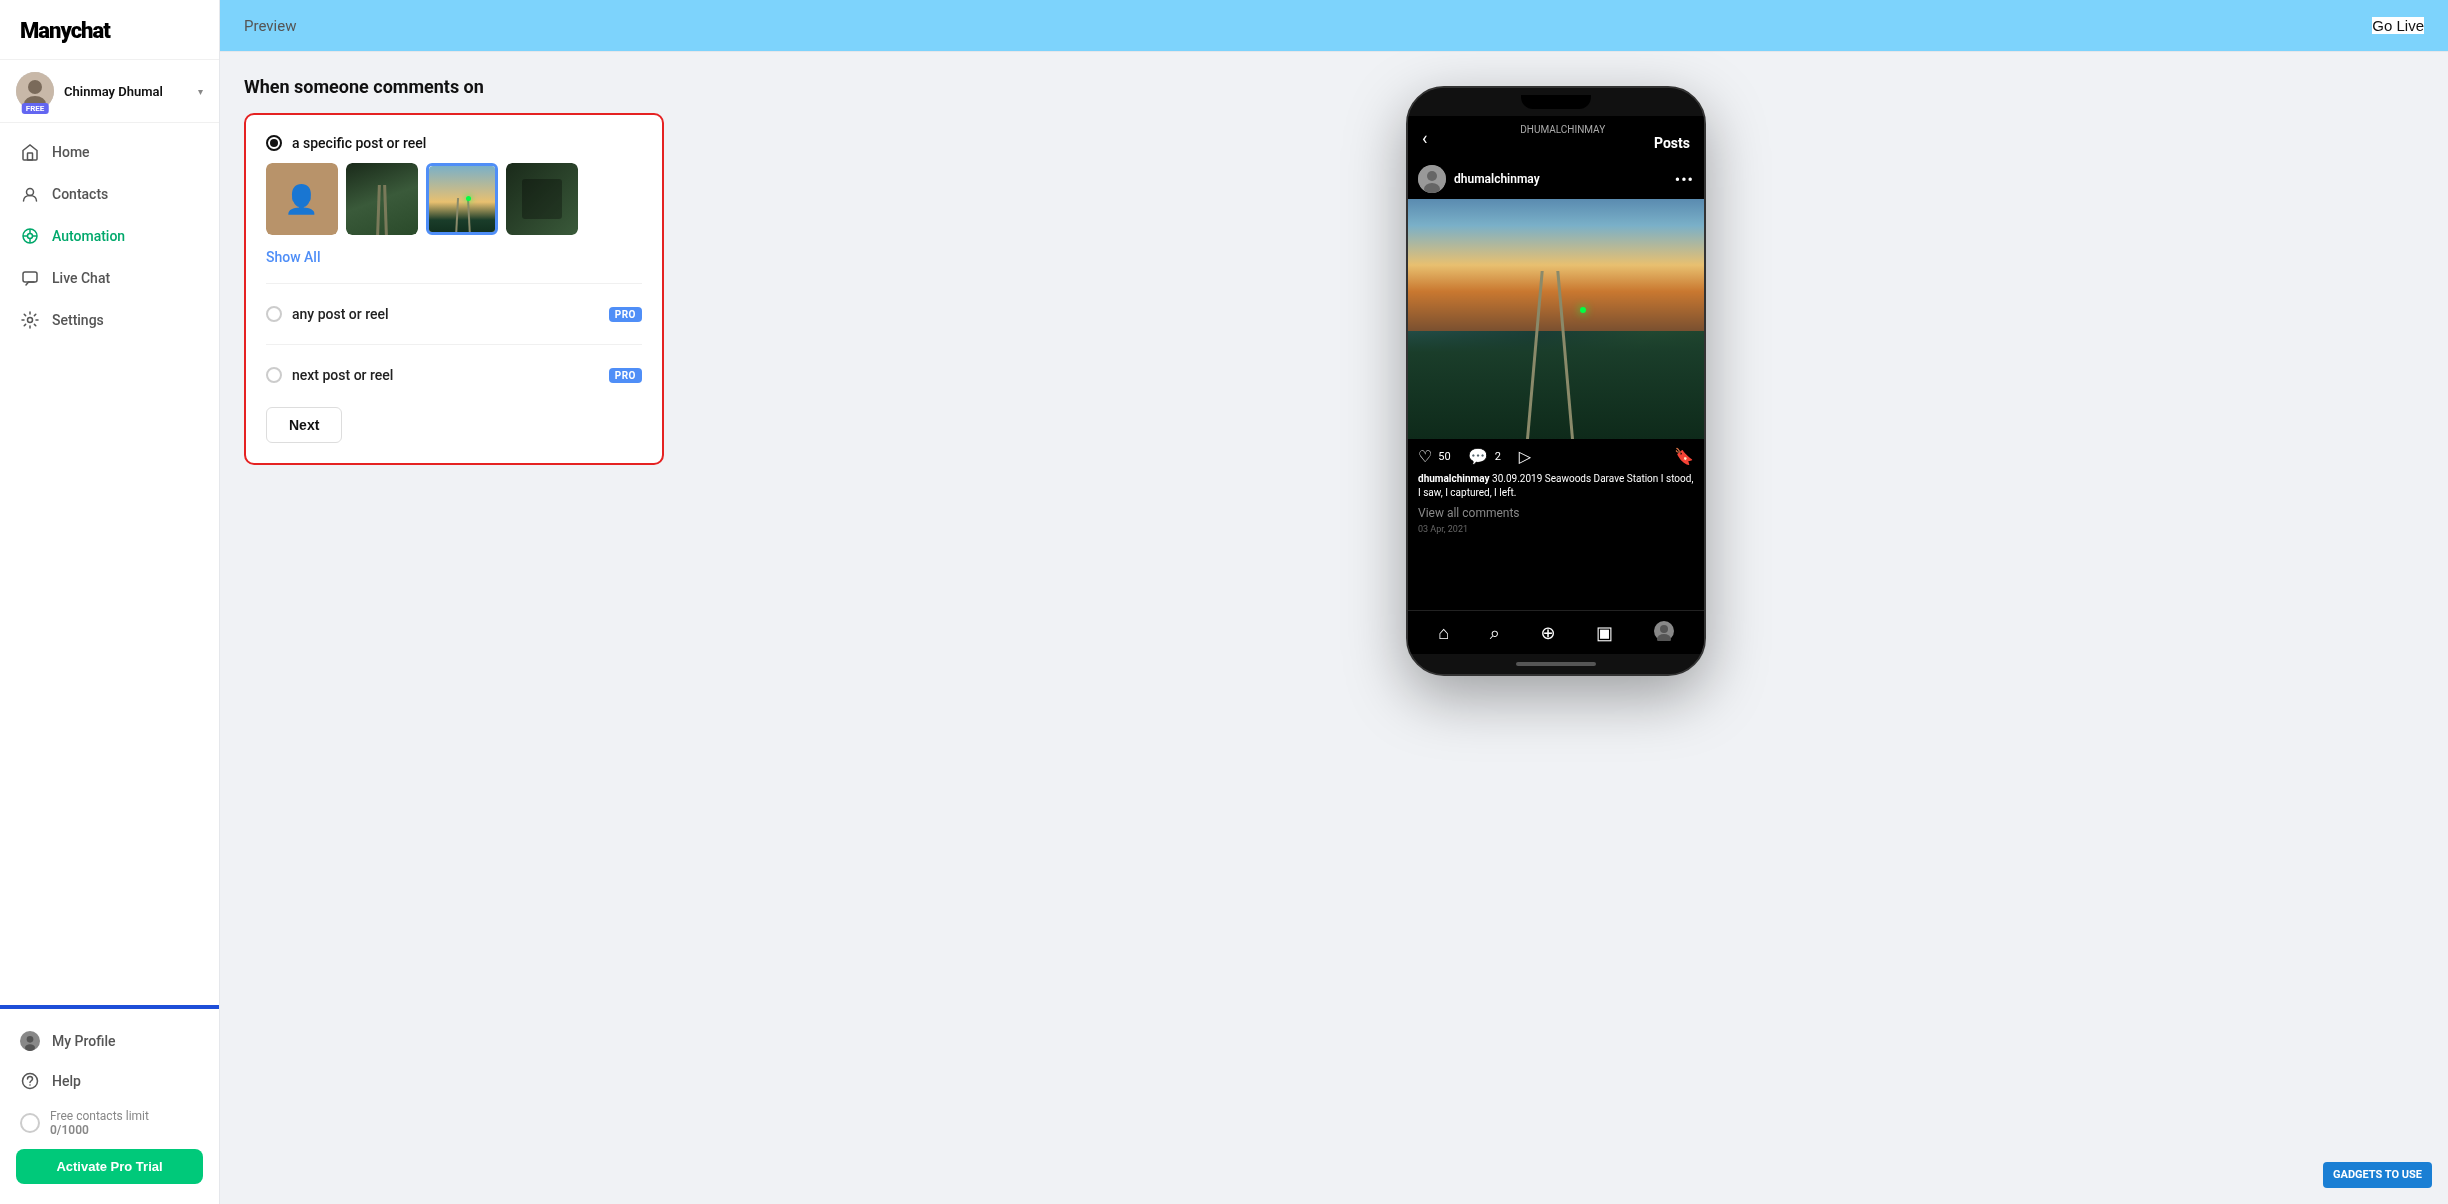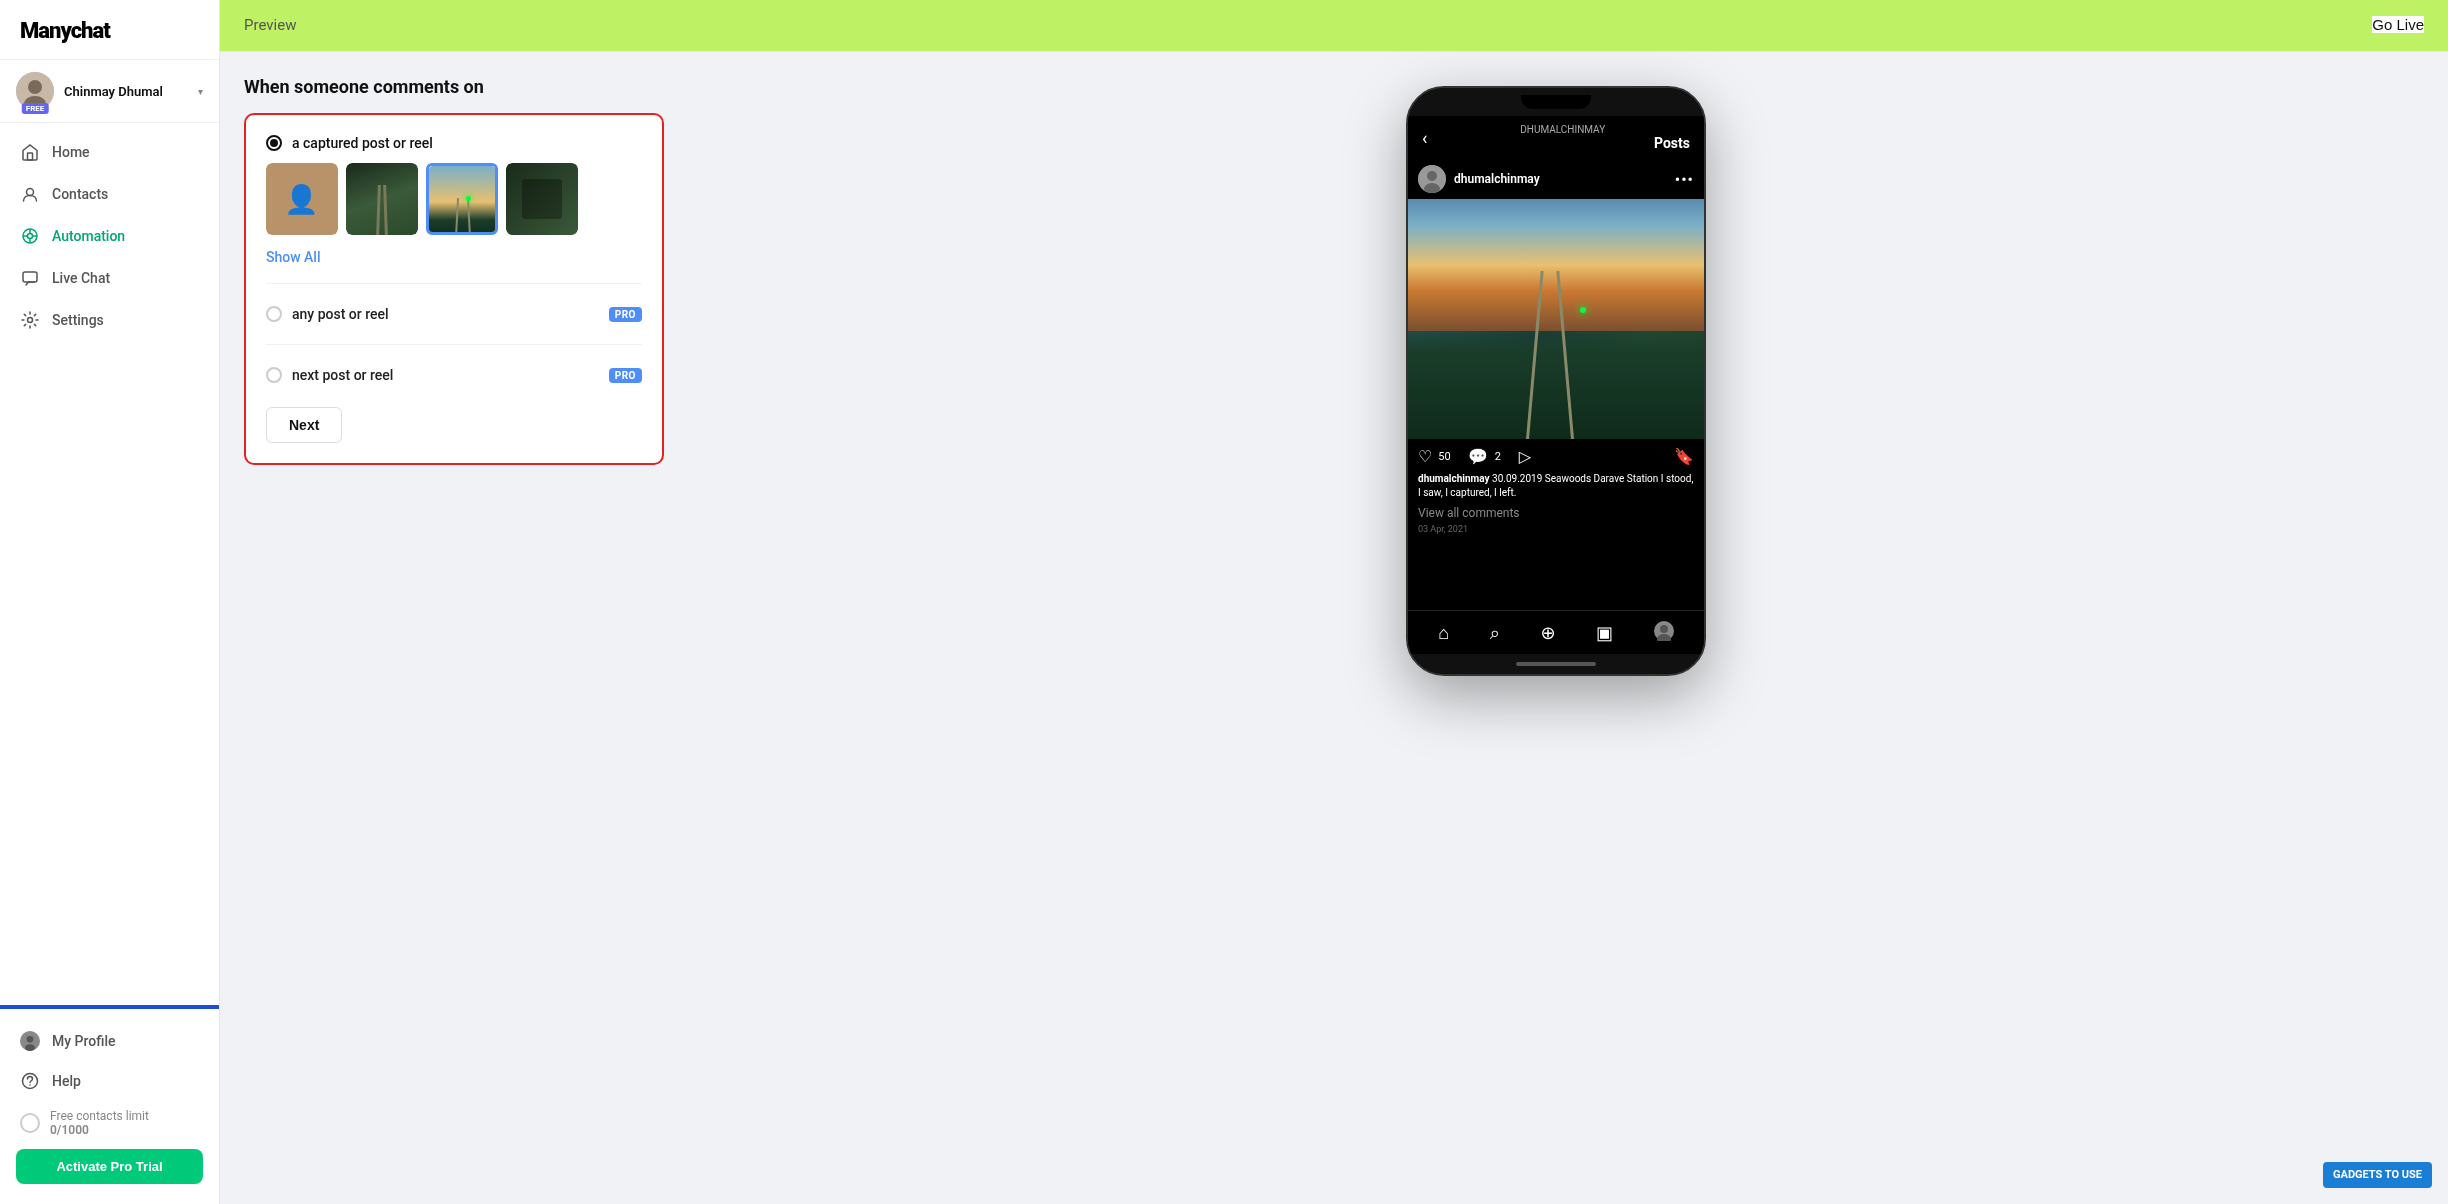--- a/index.html
+++ b/index.html
@@ -123,26 +123,26 @@
 
     
     .main {
       flex: 1;
       display: flex;
       flex-direction: column;
       overflow: hidden;
     }
     .top-bar {
       height: 52px;
-      background: #bef264;
+      background: #7dd3fc;
       border-bottom: 1px solid #e5e7eb;
       display: flex;
-      align-items: flex-start;
+      align-items: center;
       justify-content: space-between;
-      padding: 16px 24px;
+      padding: 0 24px;
     }
     .top-bar .preview-label {
       font-size: 15px;
       color: #555;
       font-weight: 400;
     }
     .top-bar .go-live-btn {
       background: #fff;
       border: none;
       color: #111;
@@ -639,21 +639,21 @@
   <div class="content-area">
 
     <div class="left-panel">
       <h2 class="panel-title">When someone comments on</h2>
 
       <div class="options-box">
         
         <div class="option-specific">
           <div class="option-label">
             <div class="radio-dot selected"></div>
-            <span>a captured post or reel</span>
+            <span>a specific post or reel</span>
           </div>
           <div class="post-images">
             <div class="post-thumb">
               <div class="person-thumb" style="border-radius:6px;"></div>
             </div>
             <div class="post-thumb">
               <div style="width:72px;height:72px;border-radius:6px;background:linear-gradient(160deg,#1a2a1a 0%,#3a5a3a 50%,#2a4a2a 100%);display:flex;align-items:flex-end;justify-content:center;overflow:hidden;">
                 <div style="width:3px;height:50px;background:#7a7a5a;margin-bottom:0;margin-right:4px;transform:skewX(-2deg);"></div>
                 <div style="width:3px;height:50px;background:#7a7a5a;margin-bottom:0;transform:skewX(2deg);"></div>
               </div>

